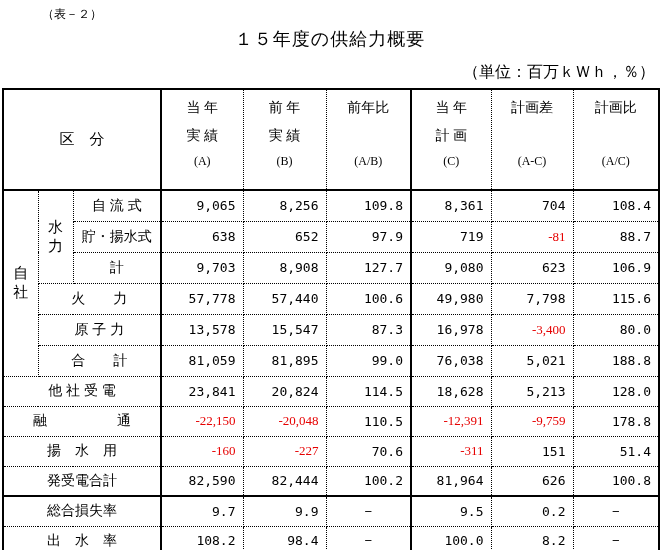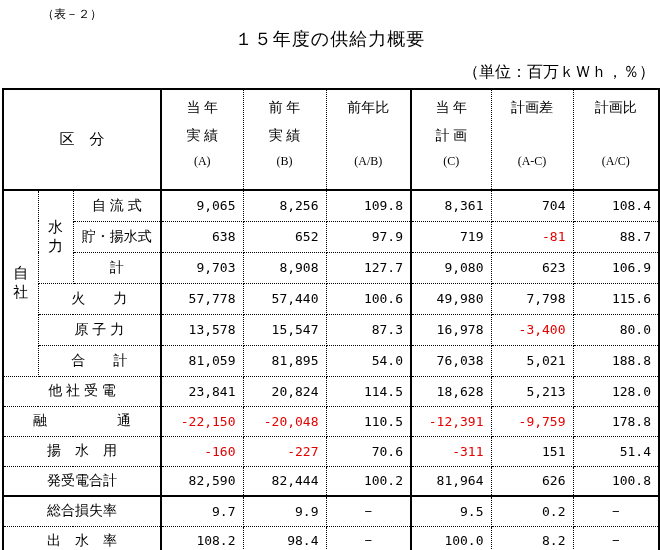--- a/index.html
+++ b/index.html
@@ -26,21 +26,21 @@
   tr.row-strong td{border-top:2px solid #000;}
   .bl-solid{border-left:2px solid #000;}
   .corner{font-size:15px;text-align:center;margin-left:9px;}
   .hcell{display:flex;flex-direction:column;justify-content:space-between;align-items:center;height:70px;padding:9px 0 20px 0;font-size:14px;font-family:Liberation Serif, serif;}
   .hcell .code{font-size:12px;letter-spacing:0;}
   .lbl{text-align:center;font-size:14px;}
   .num{
     text-align:right;padding-right:7px;font-size:13px;
     font-family:"DejaVu Sans Mono","Liberation Mono",monospace;
   }
-  .num.neg{color:#e60000;}
+  .num.neg{color:#e60000;font-family:Liberation Serif, serif;}
   .num.dash{text-align:center;padding-right:0;font-family:"Liberation Sans","DejaVu Sans",sans-serif;}
   .vstack{display:flex;flex-direction:column;justify-content:space-around;align-items:center;height:100%;font-size:15px;}
 </style>
 </head>
 <body>
 
 <div class="tag">（表－２）</div>
 <div class="title">１５年度の供給力概要</div>
 <div class="unit">（単位：百万ｋＷｈ，％）</div>
 
@@ -158,21 +158,21 @@
     <td class="num">15,547</td>
     <td class="num">87.3</td>
     <td class="num bl-solid">16,978</td>
     <td class="num neg">-3,400</td>
     <td class="num">80.0</td>
   </tr>
   <tr class="r-a">
     <td colspan="2" class="lbl">合　　計</td>
     <td class="num bl-solid">81,059</td>
     <td class="num">81,895</td>
-    <td class="num">54.0</td>
+    <td class="num">99.0</td>
     <td class="num bl-solid">76,038</td>
     <td class="num">5,021</td>
     <td class="num">188.8</td>
   </tr>
   <tr class="r-b">
     <td colspan="3" class="lbl">他 社 受 電</td>
     <td class="num bl-solid">23,841</td>
     <td class="num">20,824</td>
     <td class="num">114.5</td>
     <td class="num bl-solid">18,628</td>

